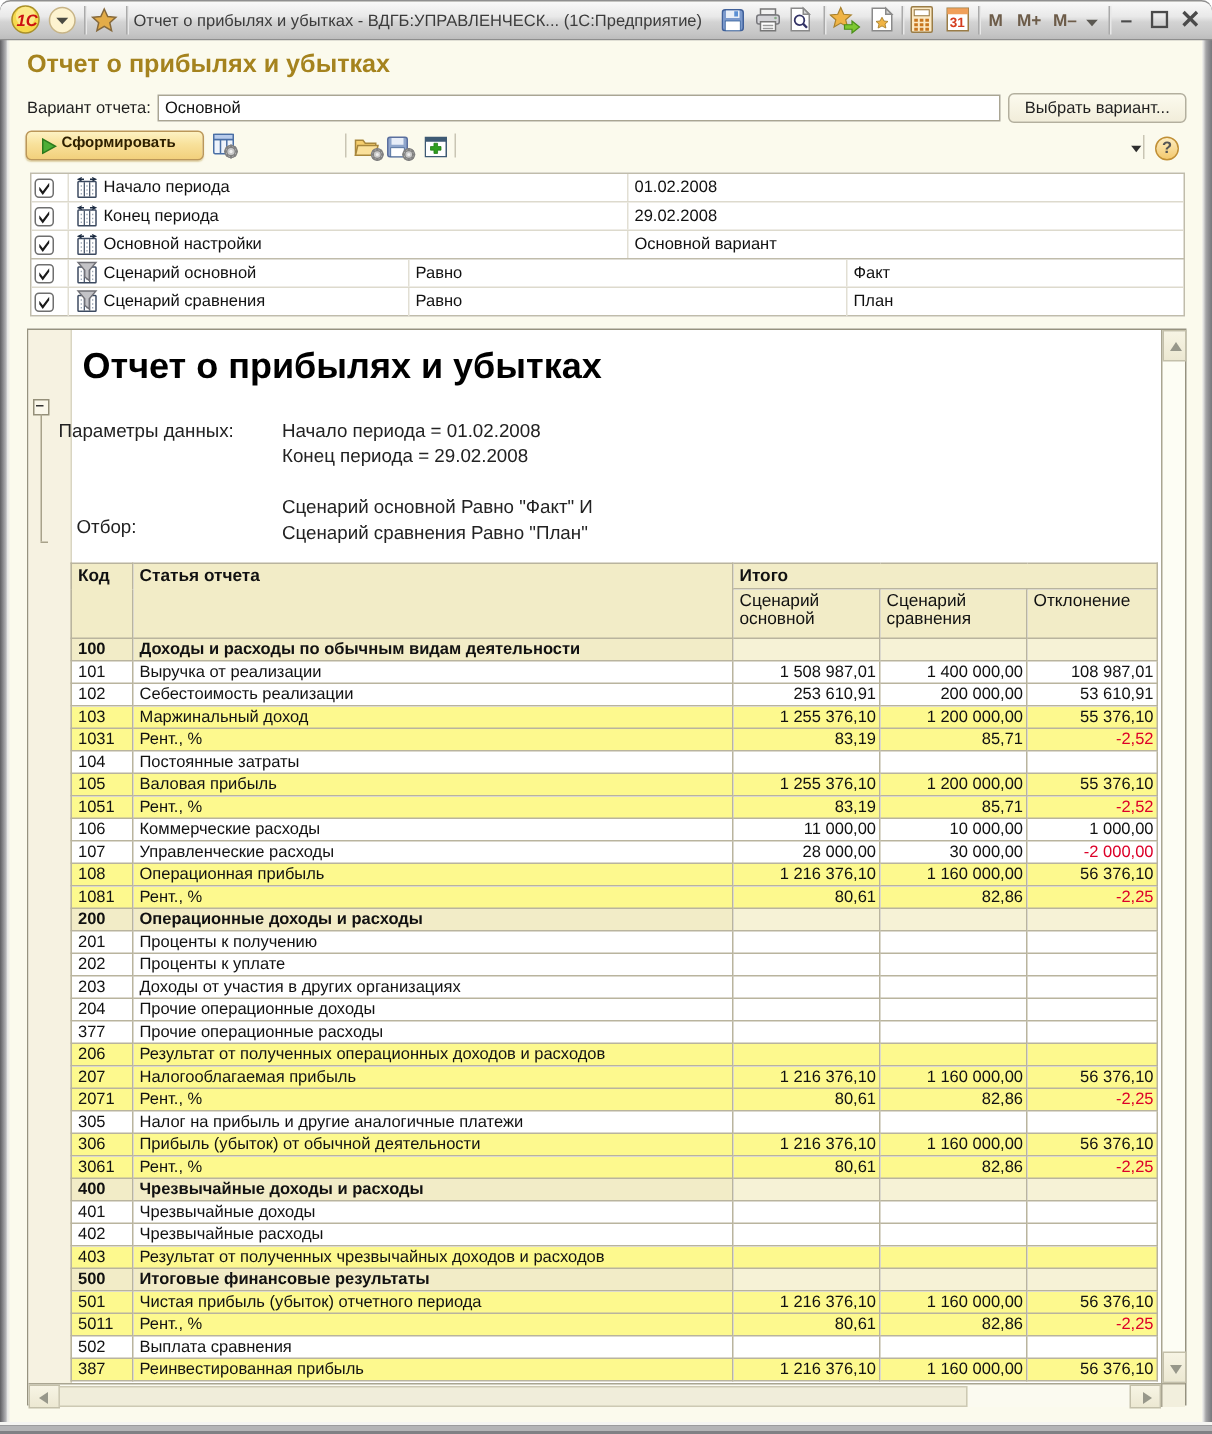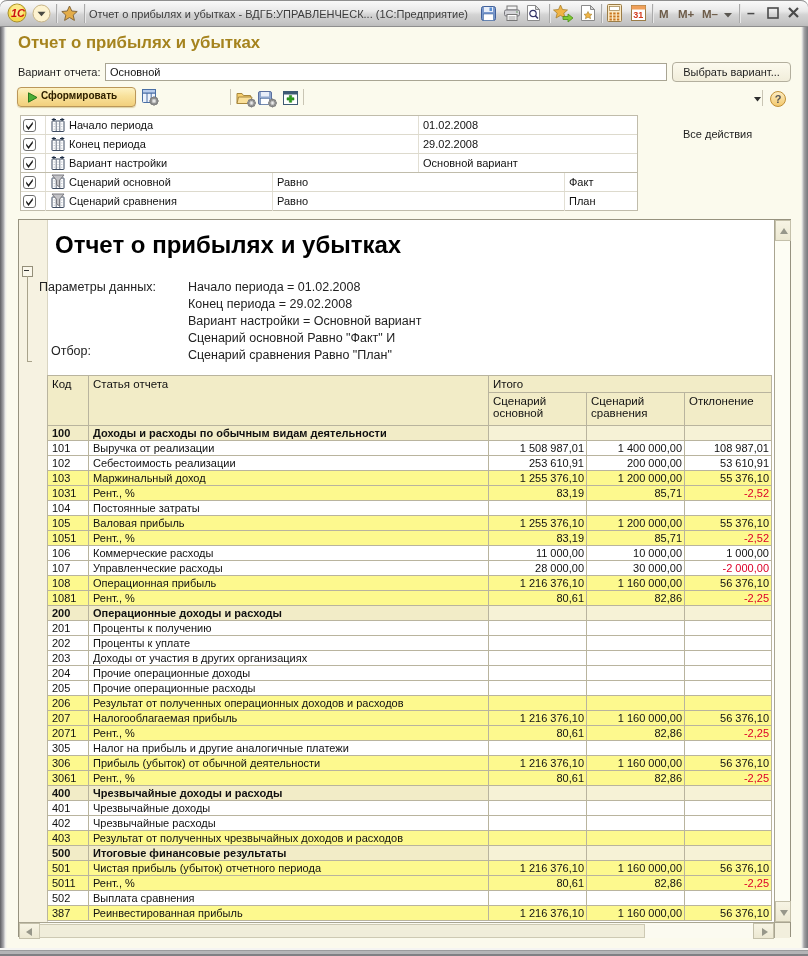--- a/index.html
+++ b/index.html
@@ -28,21 +28,21 @@
 
 #btnform{position:absolute;left:17px;top:87px;width:117px;height:18px;border:1px solid #bb9759;border-radius:4px;
   background:linear-gradient(#fdf2c3,#f8e19b 45%,#f2d07c);box-shadow:0 1px 1px rgba(180,150,60,.4);}
 #btnform span{position:absolute;left:23px;top:2px;font-size:10px;font-weight:bold;color:#2e2000;}
 .tbtxt{position:absolute;top:92px;font-size:11px;color:#1e1e1e;margin-top:36px;}
 .vsep{position:absolute;top:89px;width:1px;height:16px;background:#c9c5b4;}
 #allact{position:absolute;left:683px;top:92px;font-size:11px;color:#1e1e1e;margin-top:36px;}
 #help{position:absolute;left:770px;top:91px;width:14px;height:14px;border-radius:50%;border:1px solid #c08f35;
   background:linear-gradient(#fdecc0,#f3c96e);text-align:center;font-size:11px;font-weight:bold;color:#555;line-height:14px;}
 
-.ptab{position:absolute;left:20px;width:618px;background:#fff;border:1px solid #c0bcab;box-sizing:border-box;}
+.ptab{position:absolute;left:20px;width:770px;background:#fff;border:1px solid #c0bcab;box-sizing:border-box;}
 .prow{position:relative;height:19px;border-bottom:1px solid #dddacd;box-sizing:border-box;}
 .prow:last-child{border-bottom:none;}
 .pcell{position:absolute;top:0;height:18px;line-height:18px;font-size:11px;color:#111;}
 .cbx{position:absolute;left:2px;top:3px;width:11px;height:11px;border:1px solid #6f6f6f;border-radius:3px;background:#fff;}
 .cbx svg{position:absolute;left:0px;top:0px;}
 .cline{position:absolute;top:0;width:1px;height:100%;background:#e2dfd4;}
 
 #report{position:absolute;left:18px;top:219px;width:773px;height:718px;border:1px solid #96927f;box-sizing:border-box;background:#fff;}
 #gutter{position:absolute;left:0;top:0;width:28px;height:702px;background:#f6f2e1;border-right:1px solid #d9d5c2;}
 #grpbox{position:absolute;left:3px;top:46px;width:9px;height:9px;border:1px solid #948f79;background:#faf7ea;}
@@ -58,21 +58,21 @@
 #corner{position:absolute;left:755px;top:702px;width:16px;height:16px;background:#f2efdd;border-left:1px solid #a9a591;border-top:1px solid #a9a591;box-sizing:border-box;}
 .tri{width:0;height:0;position:absolute;}
 
 #rtitle{position:absolute;left:36px;top:11px;font-size:24px;font-weight:bold;color:#000;}
 .rpar{position:absolute;font-size:12.5px;color:#222;}
 
 #bigtab{position:absolute;left:28px;top:155px;width:724px;border-collapse:collapse;table-layout:fixed;}
 #bigtab td{border:1px solid #b9b49e;font-size:11px;color:#111;padding:0 4px 0 4px;overflow:hidden;white-space:nowrap;}
 #bigtab .hd{background:#f2ecc7;font-size:11.5px;vertical-align:top;padding-top:2px;}
 #bigtab tr{height:15px;}
-#bigtab tr.h1{height:17px;}
+#bigtab tr.h1{height:17px;font-weight:bold;}
 #bigtab tr.h2{height:33px;}
 .sec td{background:#f2ecc7;font-weight:bold;}
 .sec td.num{background:#f6f2d6;}
 .yel td{background:#fdf98e;}
 .num{text-align:right;padding-right:2px !important;}
 #bigtab td.red{color:#dc0028;}
 </style></head>
 <body>
 <div id="frame"></div>
 <div id="titlebar"></div>
@@ -289,21 +289,21 @@
           <line x1="6.2" y1="4.5" x2="6.2" y2="14" stroke="#3c4a60" stroke-width="0.8"></line>
           <line x1="9.8" y1="4.5" x2="9.8" y2="14" stroke="#3c4a60" stroke-width="0.8"></line>
           <g stroke="#909cac" stroke-width="0.8" stroke-dasharray="1,1.6">
             <line x1="4.2" y1="6.5" x2="4.2" y2="13"></line>
             <line x1="8" y1="6.5" x2="8" y2="13"></line>
             <line x1="11.8" y1="6.5" x2="11.8" y2="13"></line>
           </g>
           <path d="M1.2 2.5 L4.8 0.8 L4.2 2 L6 2 L6 3 L4.2 3 L4.8 4.2 Z" fill="#1d2c42"></path>
           <path d="M14.8 2.5 L11.2 0.8 L11.8 2 L10 2 L10 3 L11.8 3 L11.2 4.2 Z" fill="#1d2c42"></path>
         </svg></div>
-      <div class="pcell" style="left:48px;">Вариант настройки</div>
+      <div class="pcell" style="left:48px;">Основной настройки</div>
       <div class="cline" style="left:397px"></div>
       <div class="pcell" style="left:402px;">Основной вариант</div>
     </div>
   </div>
 <div class="ptab" id="ptab2" style="top:172px;height:39px;">
     <div class="prow">
       <div class="cbx">
         <svg width="11" height="11" viewBox="0 0 11 11">
           <path d="M2.2 4.5 L4.5 7.5 L8.8 1.8 L8.8 4.2 L4.5 10 L2.2 6.8 Z" fill="#1a1a1a"></path>
         </svg>
@@ -357,21 +357,20 @@
     <div id="grpbox">
         <div></div>
       </div>
     <div id="grpline"></div>
       <div id="grpfoot"></div>
   </div>
   <div id="rtitle">Отчет о прибылях и убытках</div>
   <div class="rpar" style="left:20px;top:60px;">Параметры данных:</div>
   <div class="rpar" style="left:169px;top:60px;">Начало периода = 01.02.2008</div>
   <div class="rpar" style="left:169px;top:77px;">Конец периода = 29.02.2008</div>
-  <div class="rpar" style="left:169px;top:94px;">Вариант настройки = Основной вариант</div>
   <div class="rpar" style="left:32px;top:124px;">Отбор:</div>
   <div class="rpar" style="left:169px;top:111px;">Сценарий основной Равно "Факт" И</div>
   <div class="rpar" style="left:169px;top:128px;">Сценарий сравнения Равно "План"</div>
   <table id="bigtab">
       <colgroup>
         <col style="width:41px">
         <col style="width:400px">
         <col style="width:98px">
         <col style="width:98px">
         <col style="width:87px">
@@ -500,21 +499,21 @@
           <td class="num"></td>
         </tr>
         <tr class="wht">
           <td>204</td>
           <td>Прочие операционные доходы</td>
           <td class="num"></td>
           <td class="num"></td>
           <td class="num"></td>
         </tr>
         <tr class="wht">
-          <td>205</td>
+          <td>377</td>
           <td>Прочие операционные расходы</td>
           <td class="num"></td>
           <td class="num"></td>
           <td class="num"></td>
         </tr>
         <tr class="yel">
           <td>206</td>
           <td>Результат от полученных операционных доходов и расходов</td>
           <td class="num"></td>
           <td class="num"></td>

